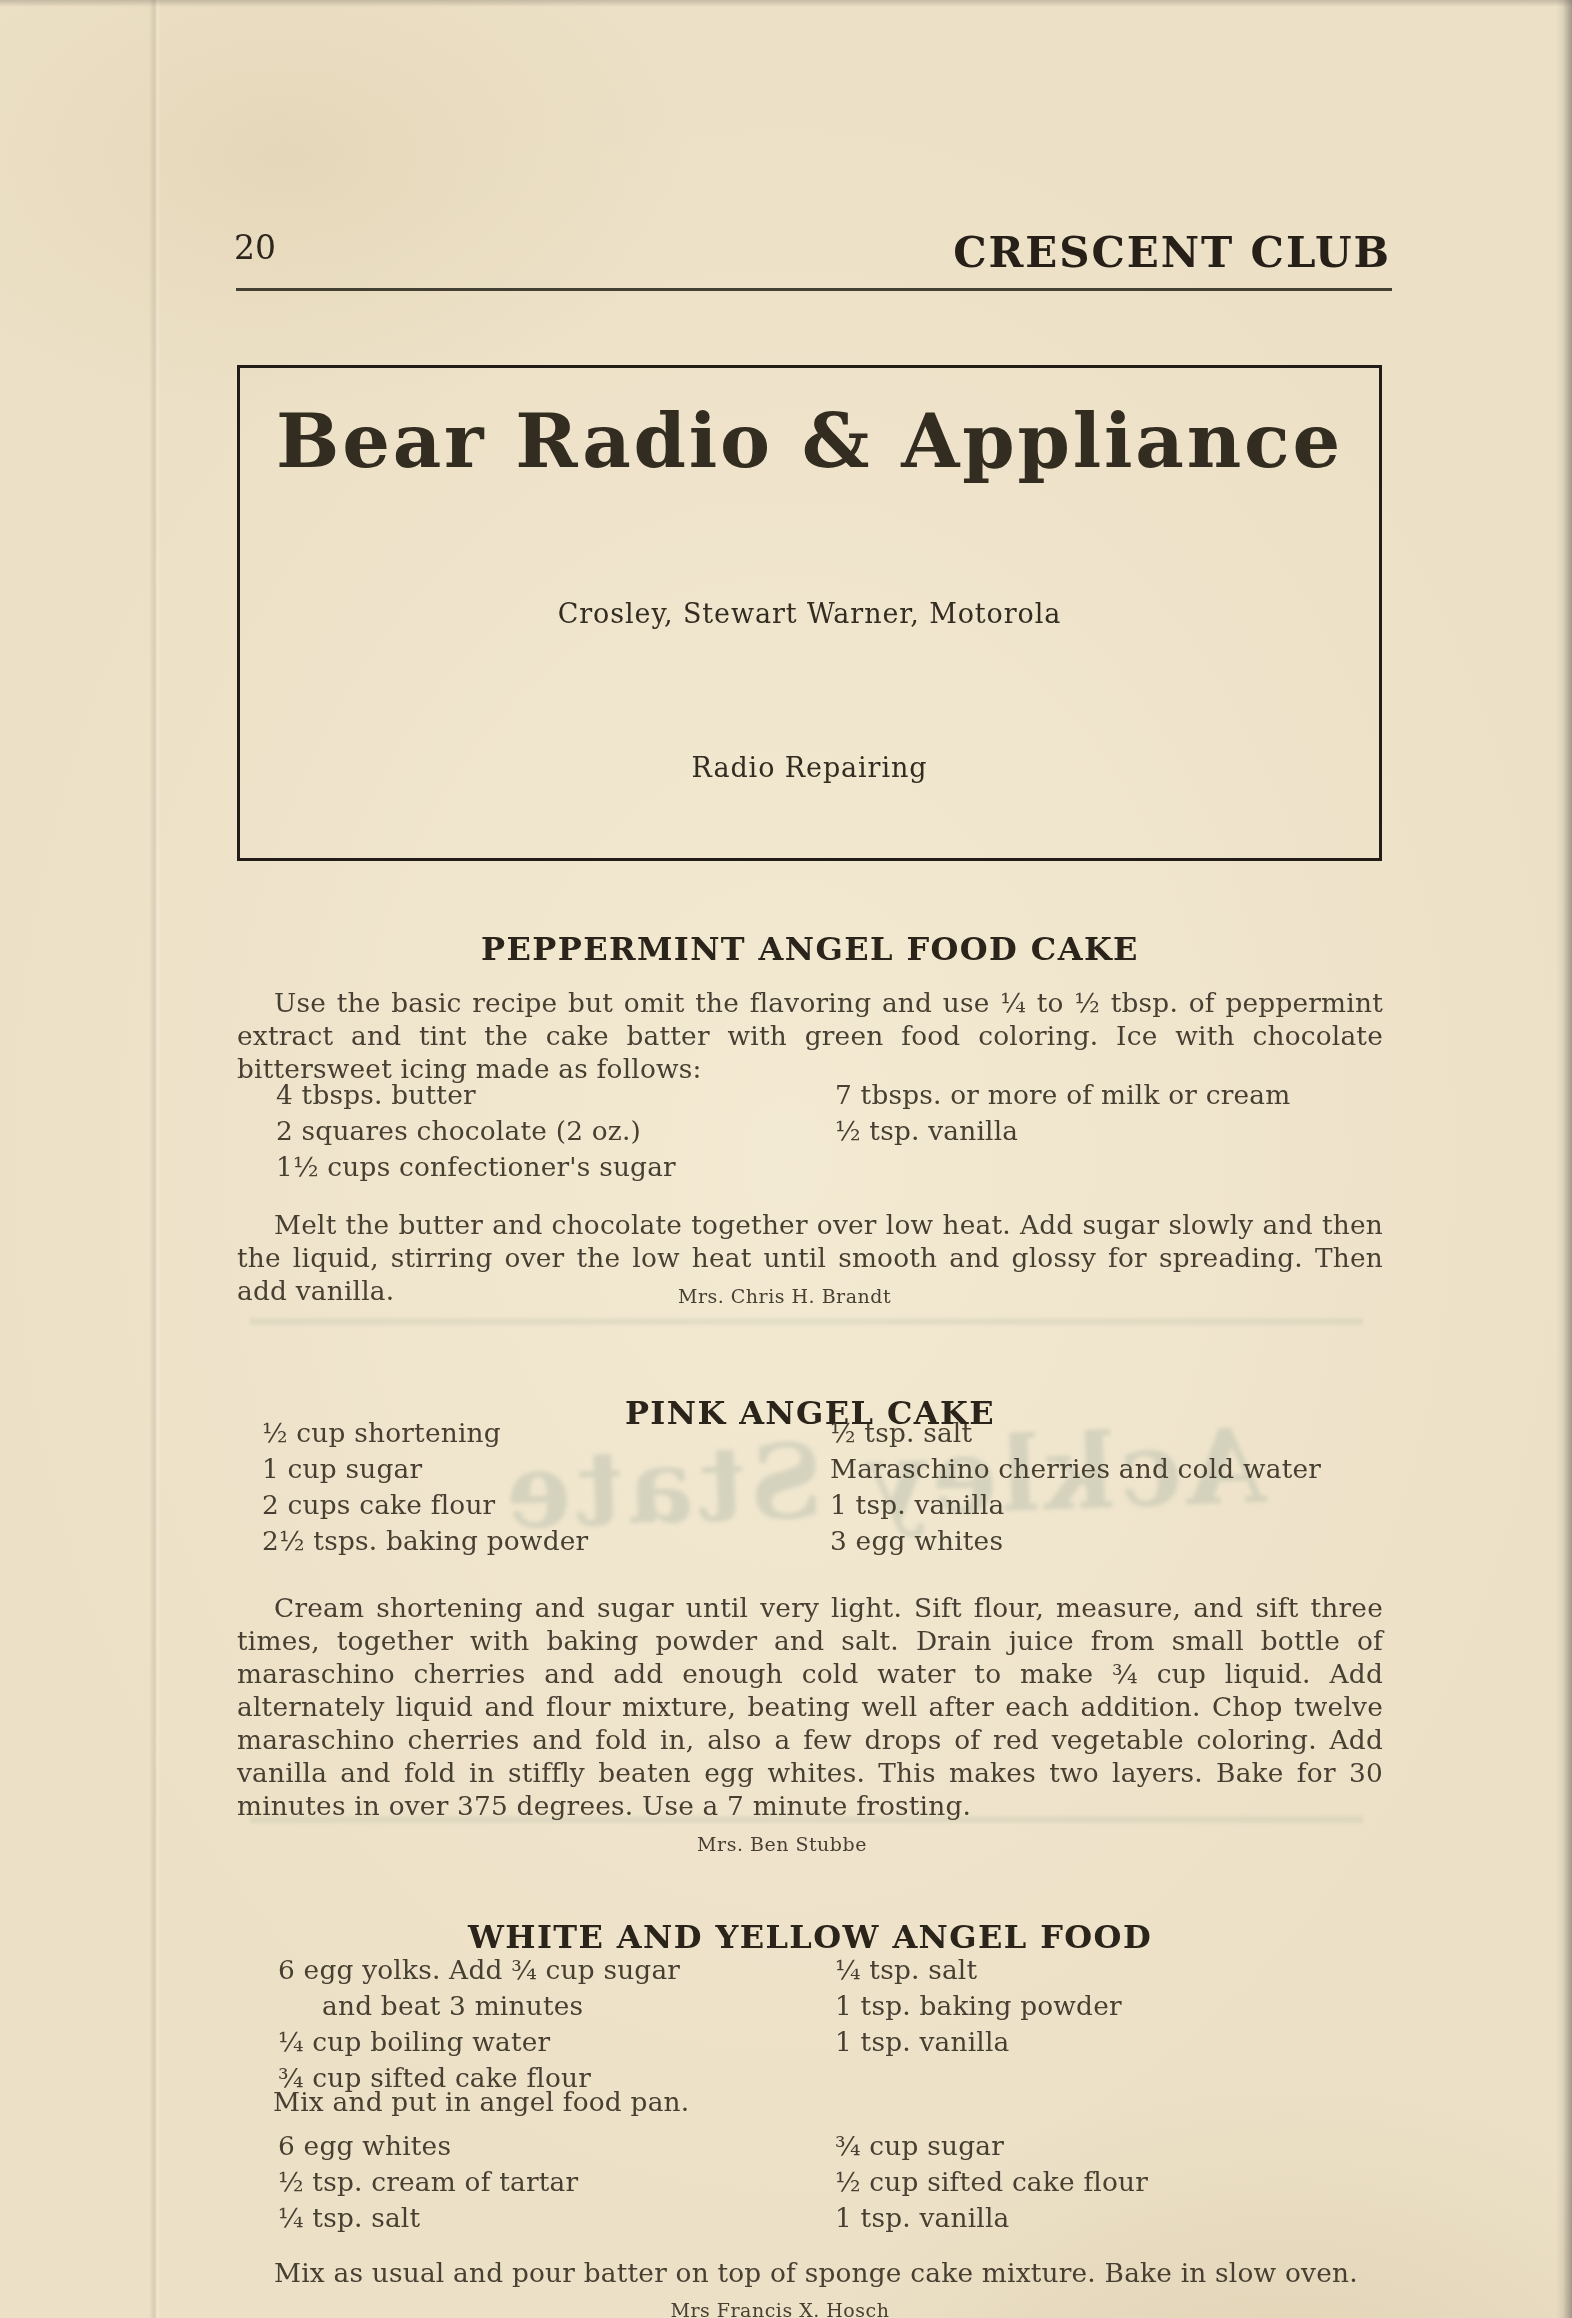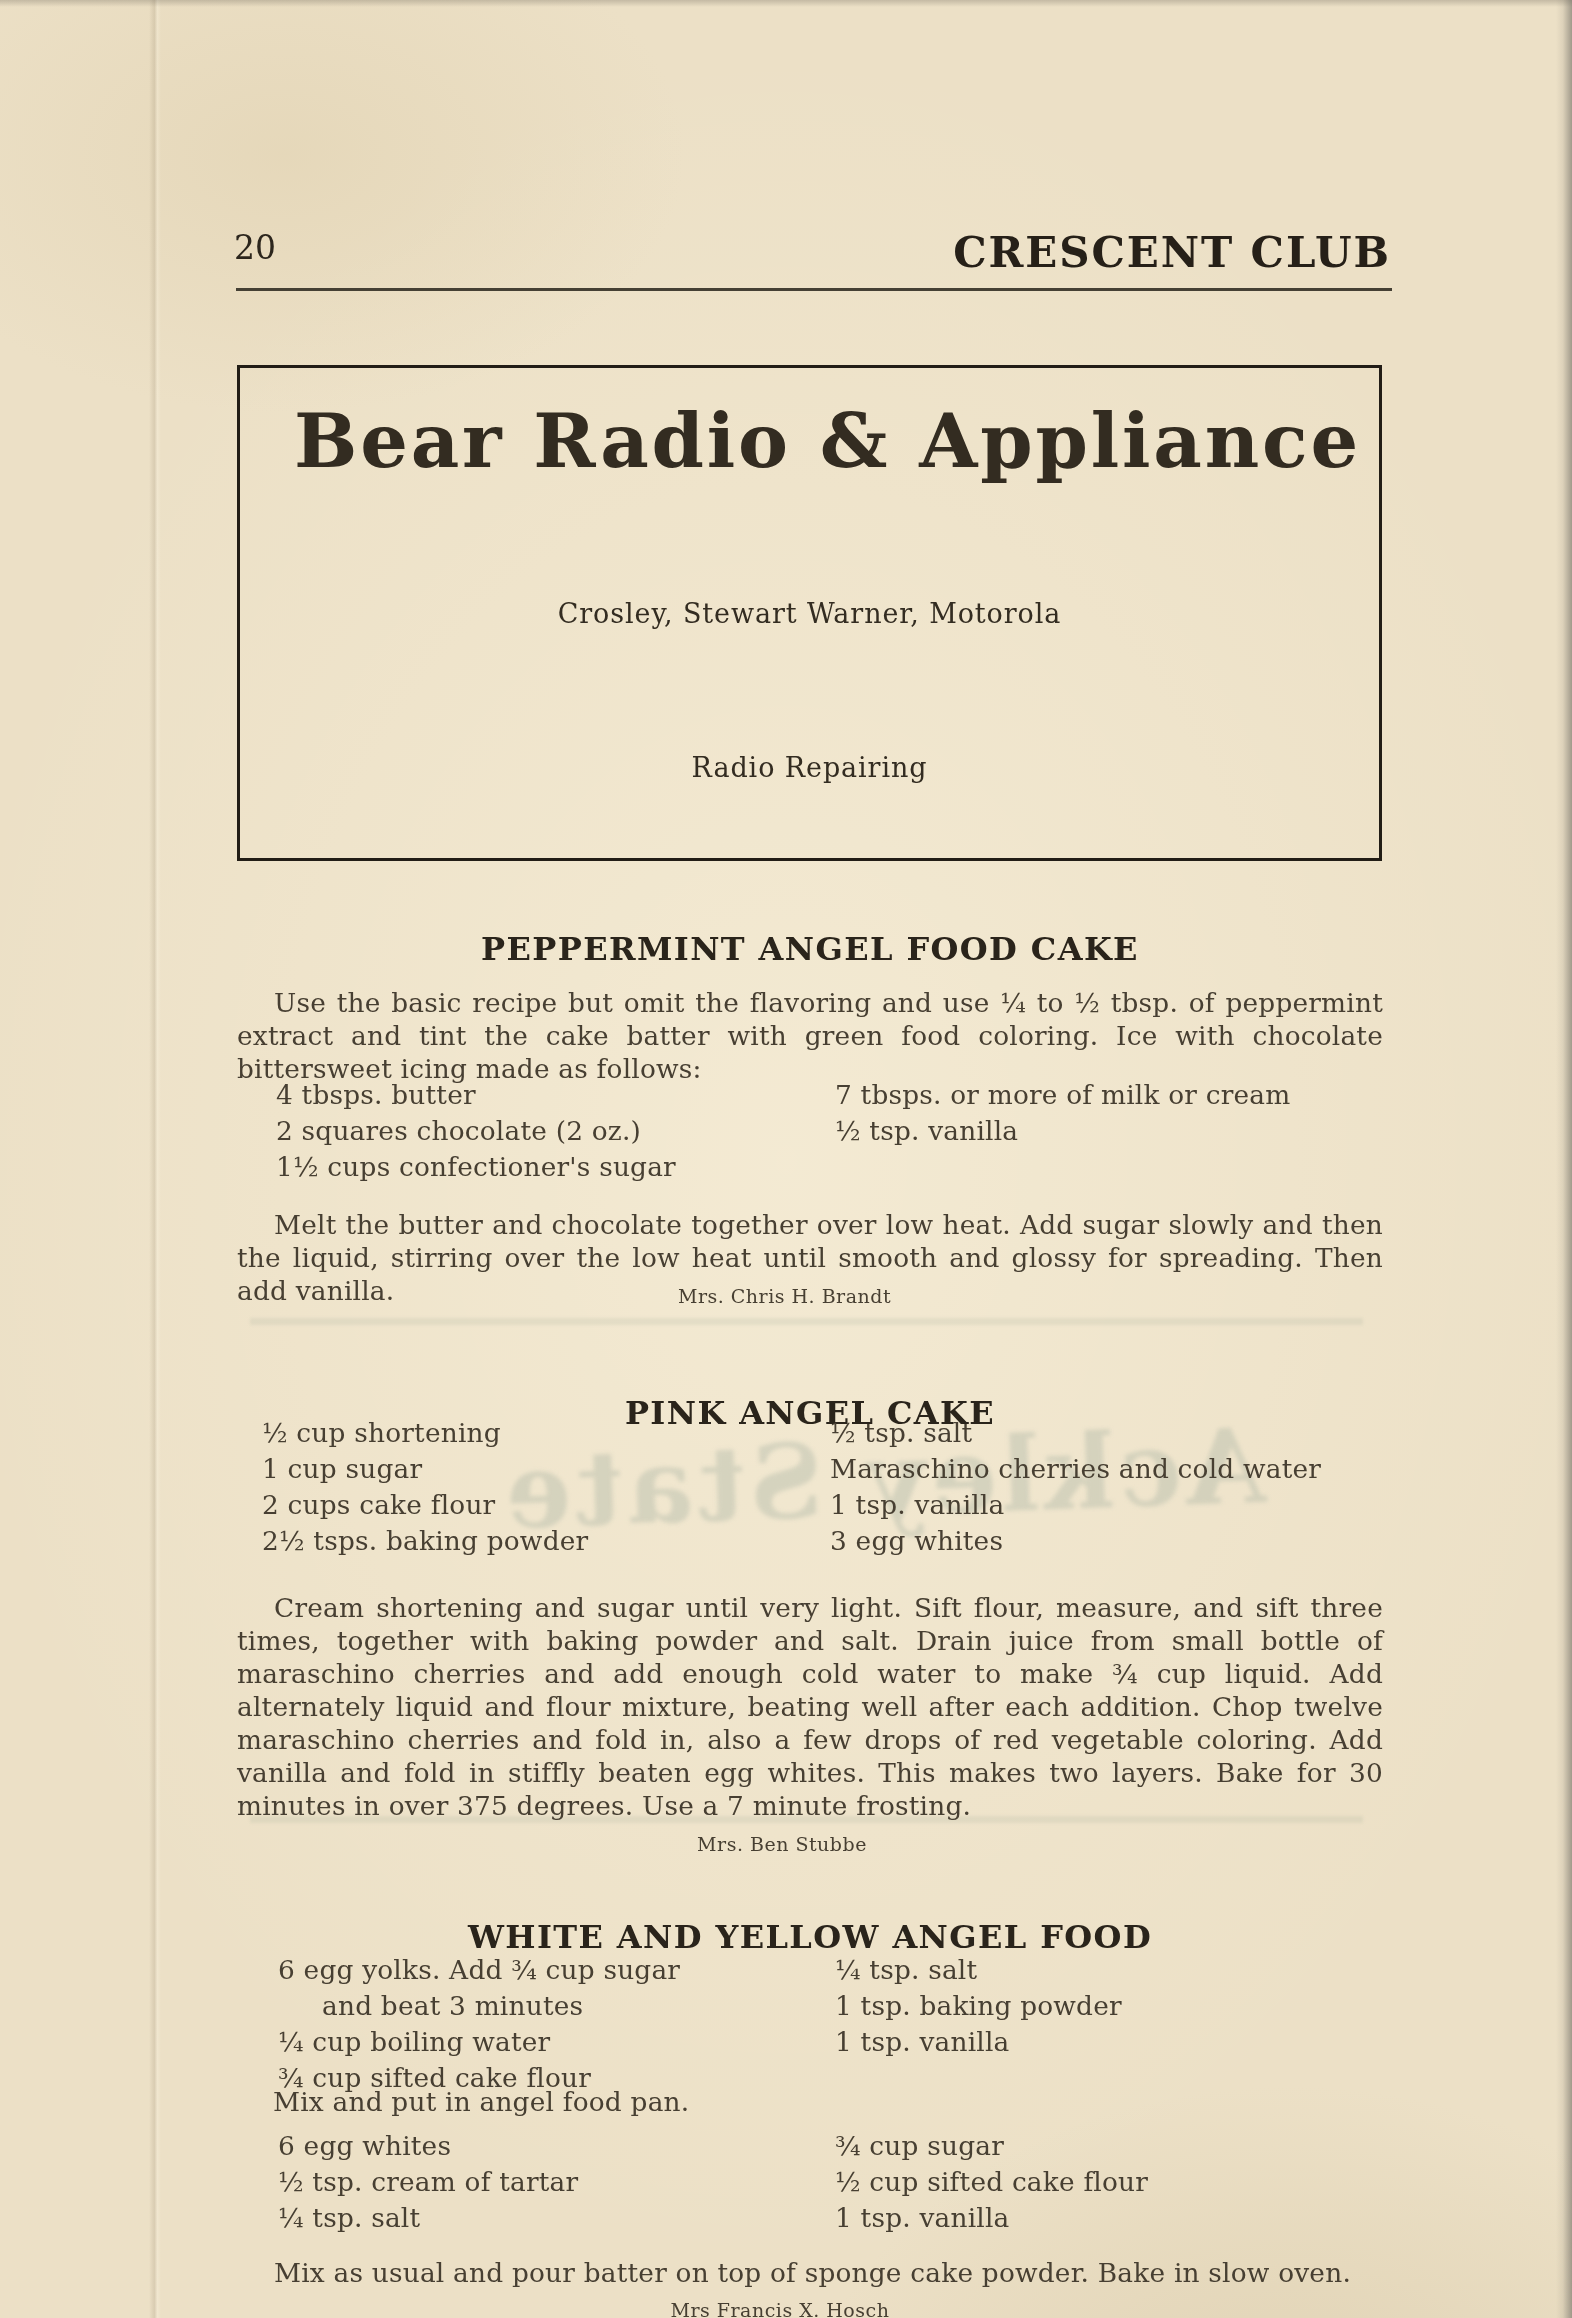--- a/index.html
+++ b/index.html
@@ -33,21 +33,21 @@
   .ghost-band{position:absolute;height:7.4px;background:rgba(158,168,148,0.16);filter:blur(1.4px);}
 
   
   .pagenum{position:absolute;left:234px;top:228px;font-size:33px;color:#2c261d;}
   .club{position:absolute;right:182px;top:228px;font-size:42px;font-weight:bold;letter-spacing:1.9px;color:#262018;}
   .rule{position:absolute;left:236px;top:288px;width:1156px;height:2.8px;background:#454034;}
 
   
   .ad{position:absolute;left:237px;top:365px;width:1139px;height:490px;border:3.7px solid #221d16;}
   .ad div{position:absolute;left:0;width:100%;text-align:center;color:#332c21;}
-  .ad-title{top:29px;font-size:75px;font-weight:bold;letter-spacing:2.8px;padding-left:18px;}
+  .ad-title{top:29px;font-size:75px;font-weight:bold;letter-spacing:2.8px;}
   .ad-l1{top:139px;font-size:27px;letter-spacing:0.9px;}
   .ad-l2{top:230px;font-size:27px;letter-spacing:0.9px;}
   .ad-l3{top:307px;font-size:27px;letter-spacing:0.9px;}
   .ad-l4{top:384px;font-size:27px;letter-spacing:0.9px;}
 
   
   .rtitle{position:absolute;left:237px;width:1146px;text-align:center;
     font-size:32px;font-weight:bold;letter-spacing:1.4px;color:#2a241b;}
   .para{position:absolute;left:237px;width:1146px;font-size:26.4px;line-height:33px;
     letter-spacing:0.2px;text-align:justify;text-indent:37px;color:#473f32;}
@@ -124,21 +124,21 @@
   <div class="ing" style="left:278px;top:2128px;">
     <div>6 egg whites</div>
     <div>½ tsp. cream of tartar</div>
     <div>¼ tsp. salt</div>
   </div>
   <div class="ing" style="left:835px;top:2128px;">
     <div>¾ cup sugar</div>
     <div>½ cup sifted cake flour</div>
     <div>1 tsp. vanilla</div>
   </div>
-  <p class="para" style="top:2230px;">Mix as usual and pour batter on top of sponge cake powder.  Bake in slow oven.</p>
+  <p class="para" style="top:2230px;">Mix as usual and pour batter on top of sponge cake mixture.  Bake in slow oven.</p>
   <div class="attrib" style="top:2299px;padding-right:60px;box-sizing:border-box;">Mrs Francis X. Hosch</div>
 
   <div class="crease-left"></div>
   <div class="edge-top"></div>
 
   <div class="edge-right"></div>
 </div>
 
 
 </body></html>

